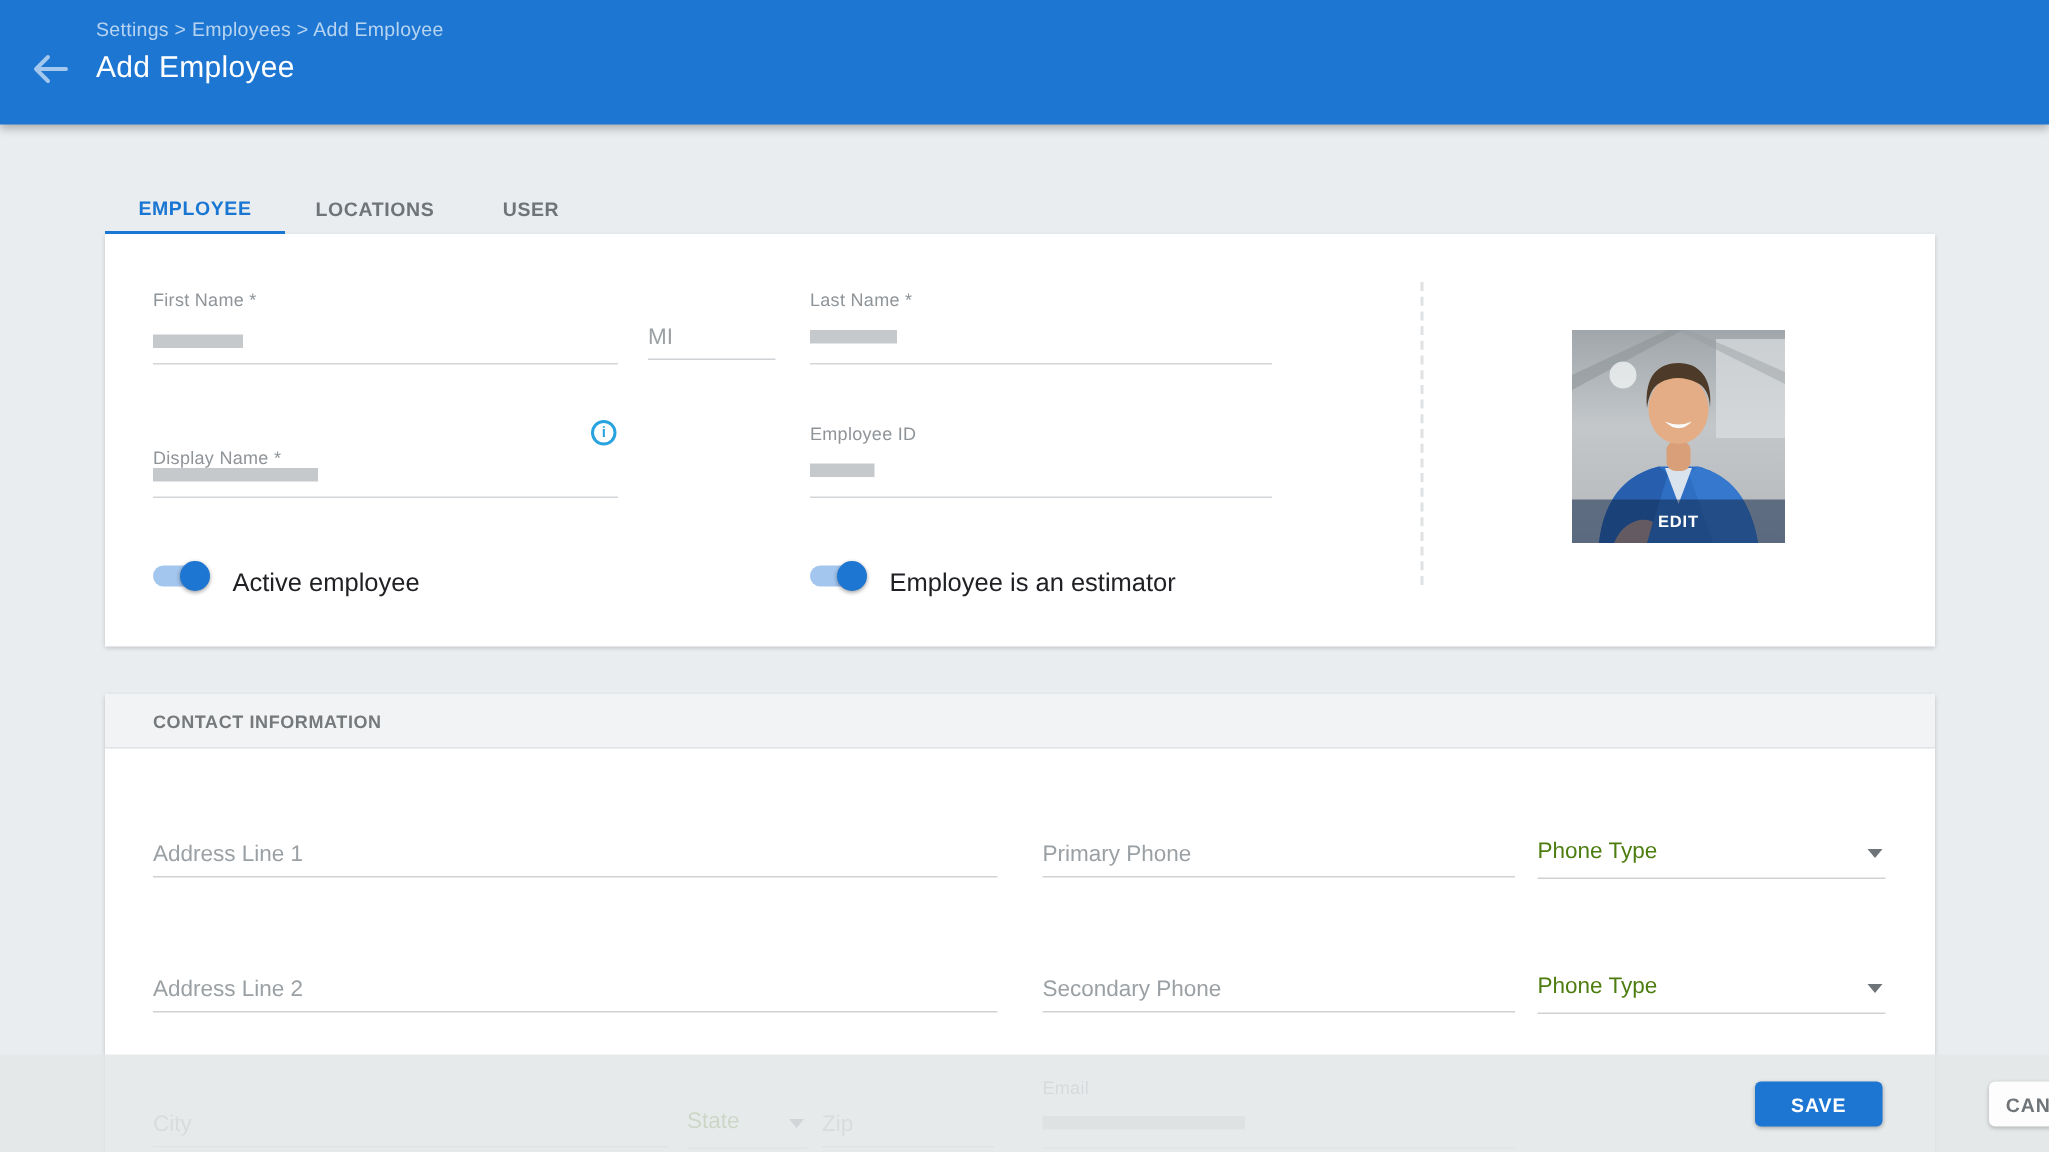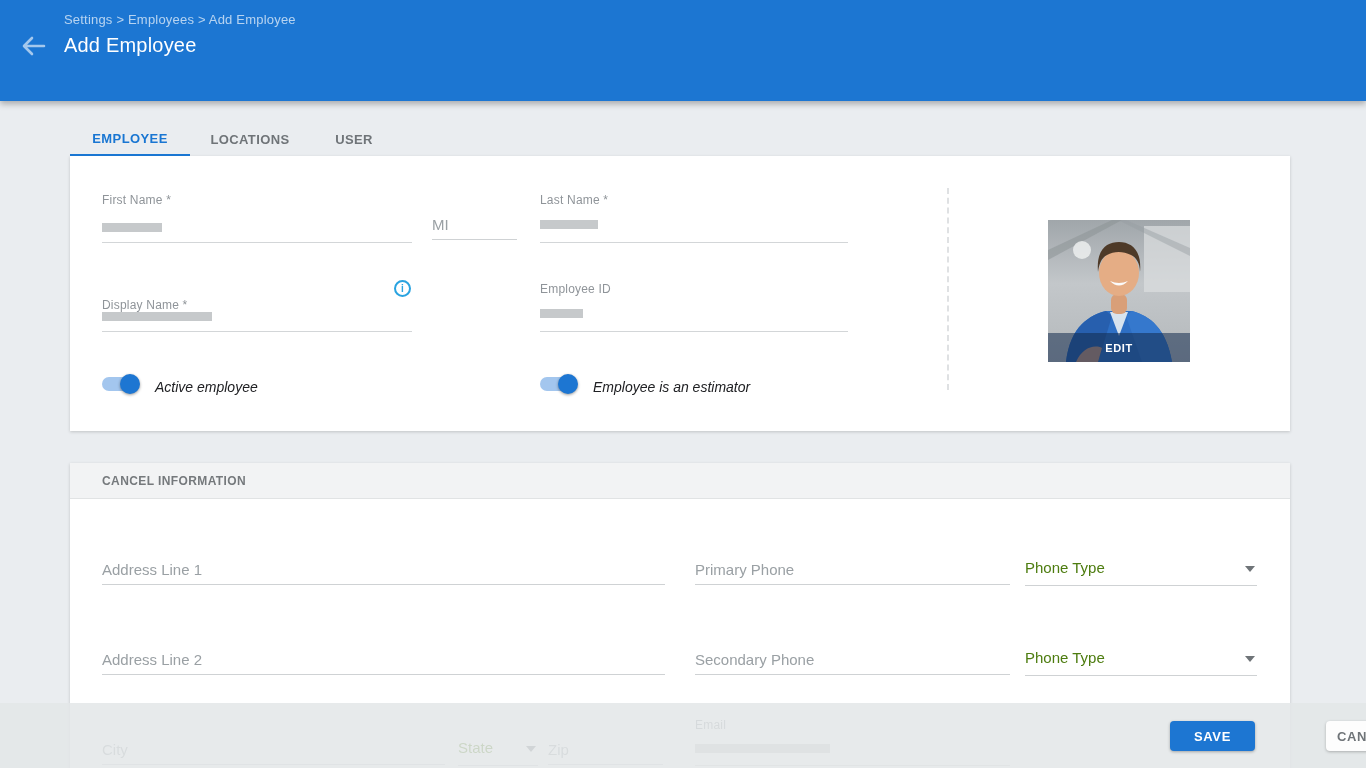--- a/index.html
+++ b/index.html
@@ -5,21 +5,21 @@
   html, body {
     margin: 0; padding: 0;
     width: 1366px; height: 768px;
     overflow: hidden;
     font-family: "Liberation Sans", "DejaVu Sans", sans-serif;
     background: #eaedf0;
     position: relative;
   }
   
   .app-header {
-    position: absolute; left: 0; top: 0; width: 1366px; height: 101px;
+    position: absolute; left: 0; top: 0; width: 1366px; height: 83px;
     background: #1c76d2;
     box-shadow: 0 3px 6px rgba(0,0,0,0.28);
     z-index: 10;
   }
   .back-btn {
     position: absolute; left: 18px; top: 31px; width: 32px; height: 32px;
     cursor: pointer; border: none; background: transparent; padding: 0;
   }
   .breadcrumb {
     position: absolute; left: 64px; top: 12px;
@@ -83,21 +83,21 @@
   .toggle {
     position: absolute; width: 36px; height: 14px; border-radius: 7px;
     background: #a3c6ee; cursor: pointer;
   }
   .toggle .thumb {
     position: absolute; right: -2px; top: -3px; width: 20px; height: 20px;
     border-radius: 50%; background: #1d76d2;
     box-shadow: 0 1px 3px rgba(0,0,0,0.4);
   }
   .toggle-label {
-    position: absolute; font-size: 14px; color: #202124; font-style: italic;
+    position: absolute; font-size: 17px; color: #202124;
   }
   
   .photo {
     position: absolute; left: 978px; top: 64px; width: 142px; height: 142px;
     cursor: pointer; overflow: hidden;
   }
   .photo-edit {
     position: absolute; left: 0; bottom: 0; width: 142px; height: 28px;
     display: flex; align-items: center; justify-content: center;
     color: #ffffff; font-size: 11px; font-weight: 700; letter-spacing: 0.6px;
@@ -220,21 +220,21 @@
         <path d="M28 142 C34 128 46 124 54 128 L50 142 Z" fill="#d99f78" opacity="0.9"></path>
         <rect y="113" width="142" height="29" fill="#12294d" opacity="0.55"></rect>
       </svg>
     </span>
     <div class="photo-edit">EDIT</div>
   </div>
 </div>
 
 <div class="card contact-card">
   <div class="section-band">
-    <div class="section-title">CANCEL INFORMATION</div>
+    <div class="section-title">CONTACT INFORMATION</div>
   </div>
 
   <input class="txt-input" style="left: 32px; top: 98px; width: 563px;" placeholder="Address Line 1">
   <input class="txt-input" style="left: 625px; top: 98px; width: 315px;" placeholder="Primary Phone">
   <div class="dd-field" style="left:955px; top:96px; width:232px;">
     <span class="dd-text">Phone Type</span>
     <span class="dd-arrow"></span>
   </div>
 
   <input class="txt-input" style="left: 32px; top: 188px; width: 563px;" placeholder="Address Line 2">

